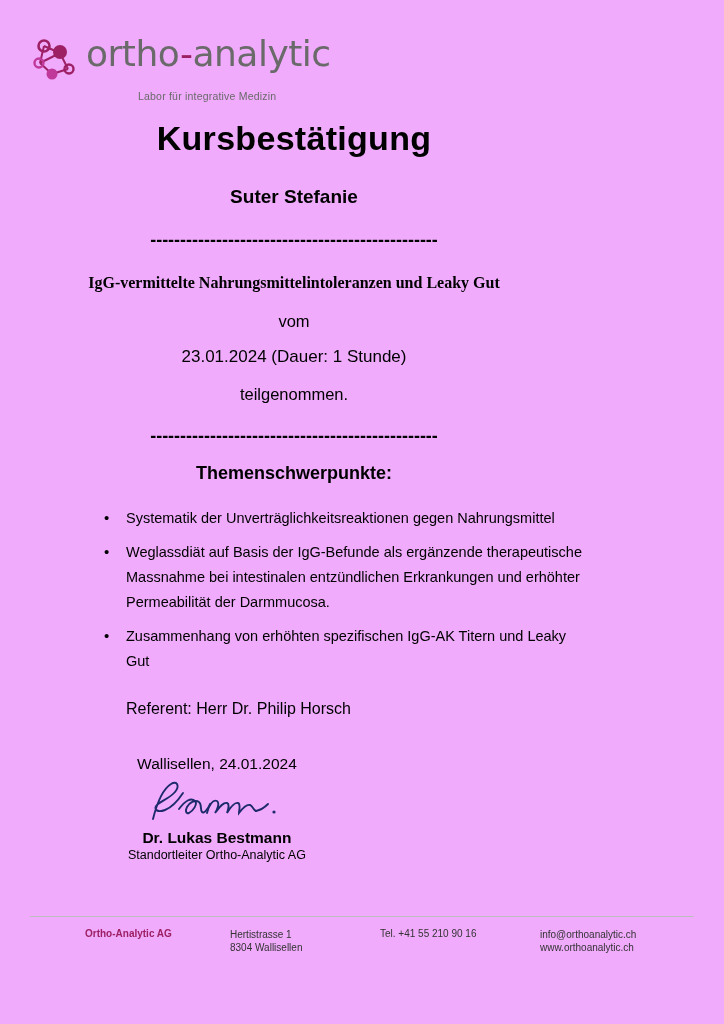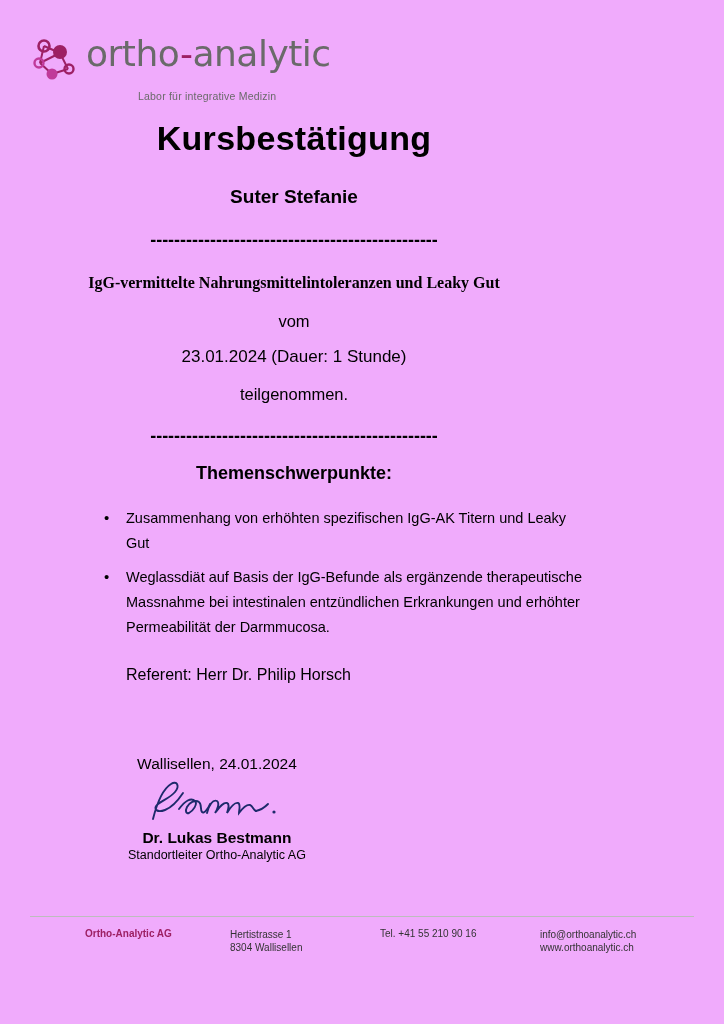--- a/index.html
+++ b/index.html
@@ -255,22 +255,23 @@
     <div class="participant">Suter Stefanie</div>
     <div class="divider">------------------------------------------------</div>
     <div class="webinar-title">IgG-vermittelte Nahrungsmittelintoleranzen und Leaky Gut</div>
     <div class="vom">vom</div>
     <div class="date-line">23.01.2024 (Dauer: 1 Stunde)</div>
     <div class="teilg">teilgenommen.</div>
     <div class="divider divider2">------------------------------------------------</div>
     <div class="topics-head">Themenschwerpunkte:</div>
 
     <ul class="bullets">
+      <li>Systematik der Unverträglichkeitsreaktionen gegen Nahrungsmittel</li>
+      <li>Weglassdiät auf Basis der IgG-Befunde als ergänzende therapeutische Massnahme bei intestinalen entzündlichen Erkrankungen und erhöhter Permeabilität der Darmmucosa.</li>
       <li>Zusammenhang von erhöhten spezifischen IgG-AK Titern und Leaky Gut</li>
-      <li>Weglassdiät auf Basis der IgG-Befunde als ergänzende therapeutische Massnahme bei intestinalen entzündlichen Erkrankungen und erhöhter Permeabilität der Darmmucosa.</li>
     </ul>
 
     <div class="speaker">Referent: Herr Dr. Philip Horsch</div>
   </div>
 
   <div class="sig-block">
     <div class="place-date">Wallisellen, 24.01.2024</div>
     <div class="signature-svg">
       <svg width="150" height="46" viewBox="0 0 150 46" xmlns="http://www.w3.org/2000/svg">
         <g fill="none" stroke="#1d2a6b" stroke-width="1.9" stroke-linecap="round">

